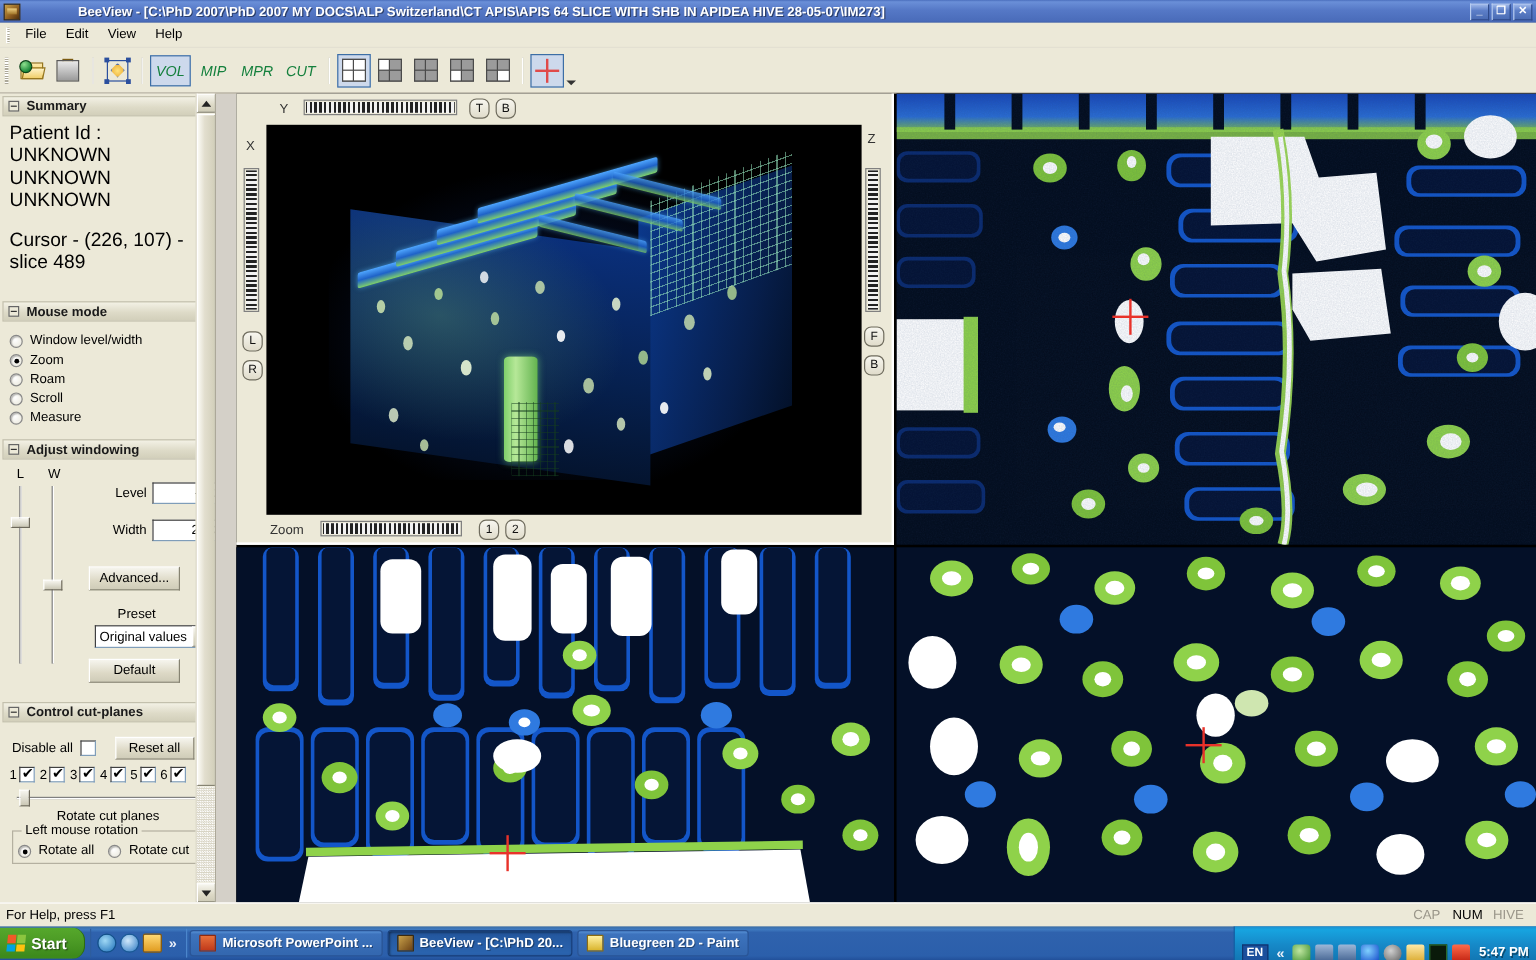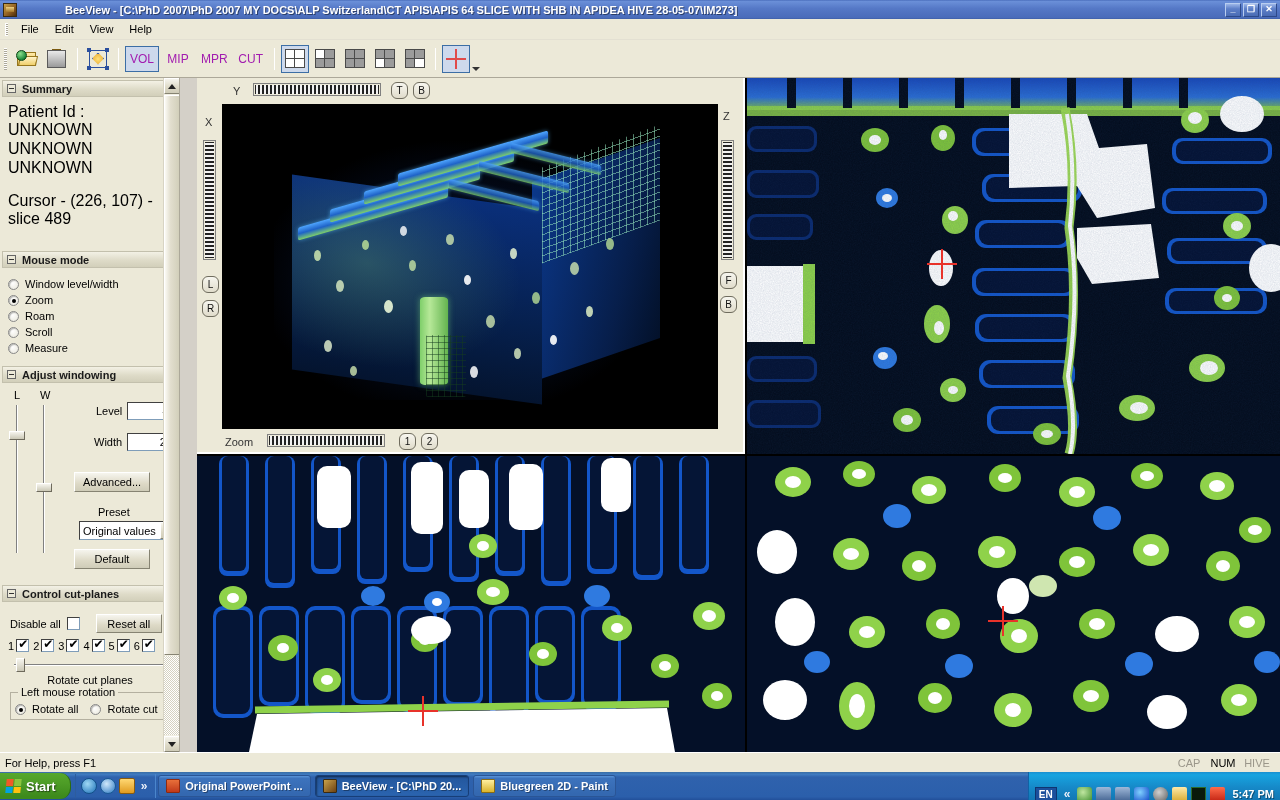--- a/index.html
+++ b/index.html
@@ -80,22 +80,23 @@
   .tbtn {
     width: 28px; height: 28px; margin: 0 1px;
     display: flex; align-items: center; justify-content: center;
     border: 1px solid transparent; background: transparent;
     position: relative;
   }
   .tbtn.sel { border: 1px solid #3c6ea5; background: #cdd9ec; }
   .tbtn-text {
     min-width: 34px; height: 26px; padding: 0 3px; margin: 0 1px;
     display: flex; align-items: center; justify-content: center;
-    font-size: 12px; color: #a21caf; border: 1px solid transparent;
+    font-size: 12px; color: #15803d; border: 1px solid transparent;
     background: transparent;
+    font-style: italic;
   }
   .tbtn-text.sel { border: 1px solid #3c6ea5; background: #cdd9ec; }
 
   
   .ico-open { width:22px; height:18px; position:relative; }
   .ico-open .back {
     position:absolute; left:1px; top:2px; width:19px; height:14px;
     background:linear-gradient(180deg,#ffe9a8,#e8c659); border:1px solid #96761e;
   }
   .ico-open .front {
@@ -1092,21 +1093,21 @@
 
     <div class="qlaunch">
       <span class="ql-ico" style="background:radial-gradient(circle at 40% 35%,#9fd8f5,#1c6fb8);border:1px solid #13518a;border-radius:50%;"></span>
       <span class="ql-ico" style="background:radial-gradient(circle at 40% 35%,#cfe8fb,#2a78c2);border:1px solid #1a5a96;border-radius:50%;"></span>
       <span class="ql-ico" style="background:linear-gradient(180deg,#ffd873,#e09b1f);border:1px solid #8a5c0e;"></span>
       <span class="chev">»</span>
     </div>
 
     <div class="task-btn">
       <span class="task-ico" style="background:linear-gradient(180deg,#e8703a,#c0391a);border:1px solid #8e2a10;"></span>
-      <span>Original PowerPoint ...</span>
+      <span>Microsoft PowerPoint ...</span>
     </div>
     <div class="task-btn active">
       <span class="task-ico" style="background:linear-gradient(135deg,#caa24a,#6b4114);border:1px solid #3a2a10;"></span>
       <span>BeeView - [C:\PhD 20...</span>
     </div>
     <div class="task-btn">
       <span class="task-ico" style="background:linear-gradient(180deg,#fff0a0,#d9b42c);border:1px solid #8a6c12;"></span>
       <span>Bluegreen 2D - Paint</span>
     </div>
 

